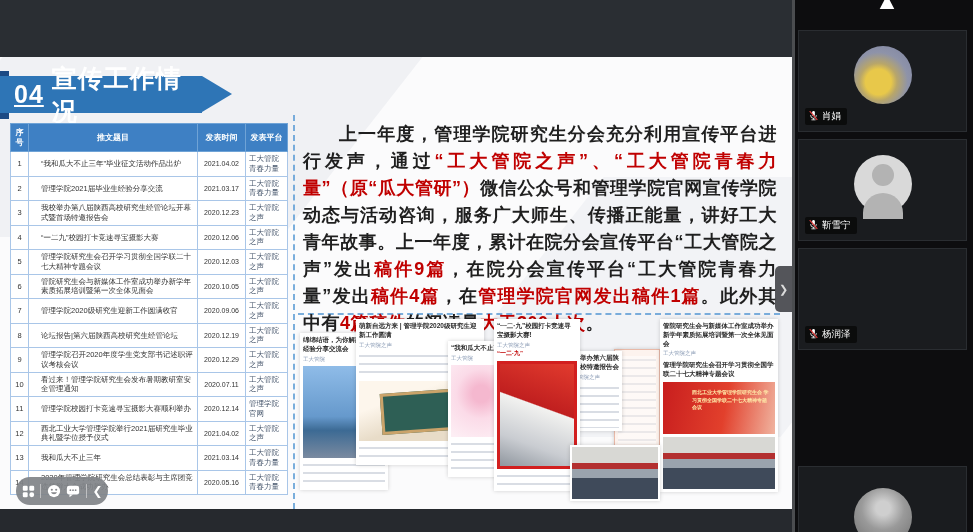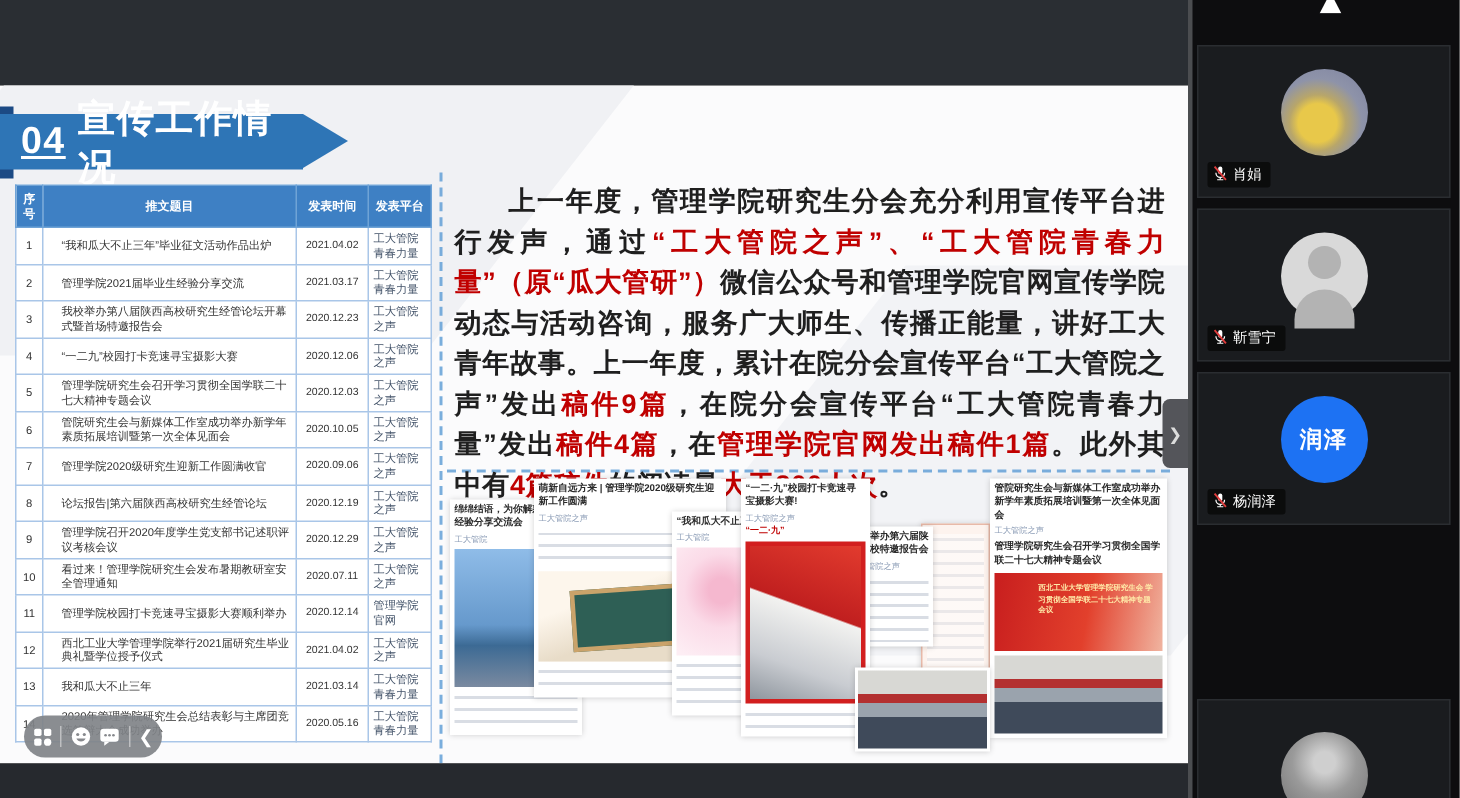--- a/index.html
+++ b/index.html
@@ -343,21 +343,20 @@
             <line x1="8" y1="12" x2="8" y2="14" stroke="#fff" stroke-width="1.2"></line>
             <line x1="5" y1="14.3" x2="11" y2="14.3" stroke="#fff" stroke-width="1.2"></line>
             <line x1="2.5" y1="1.5" x2="13.5" y2="14.5" stroke="#e03c3c" stroke-width="1.8"></line>
           </svg>
         </span>
       <span>靳雪宁</span>
     </div>
   </div>
 
   <div class="tile" style="top:248px">
-    <div class="av av-blue" style="background:#1d72f3">润泽</div>
     <div class="name-badge">
       <span>
           <svg width="11" height="11" viewBox="0 0 16 16">
             <rect x="6" y="1.5" width="4" height="7.5" rx="2" fill="#fff"></rect>
             <path d="M3.8 7.5 a4.2 4.6 0 0 0 8.4 0" stroke="#fff" stroke-width="1.2" fill="none"></path>
             <line x1="8" y1="12" x2="8" y2="14" stroke="#fff" stroke-width="1.2"></line>
             <line x1="5" y1="14.3" x2="11" y2="14.3" stroke="#fff" stroke-width="1.2"></line>
             <line x1="2.5" y1="1.5" x2="13.5" y2="14.5" stroke="#e03c3c" stroke-width="1.8"></line>
           </svg>
         </span>

